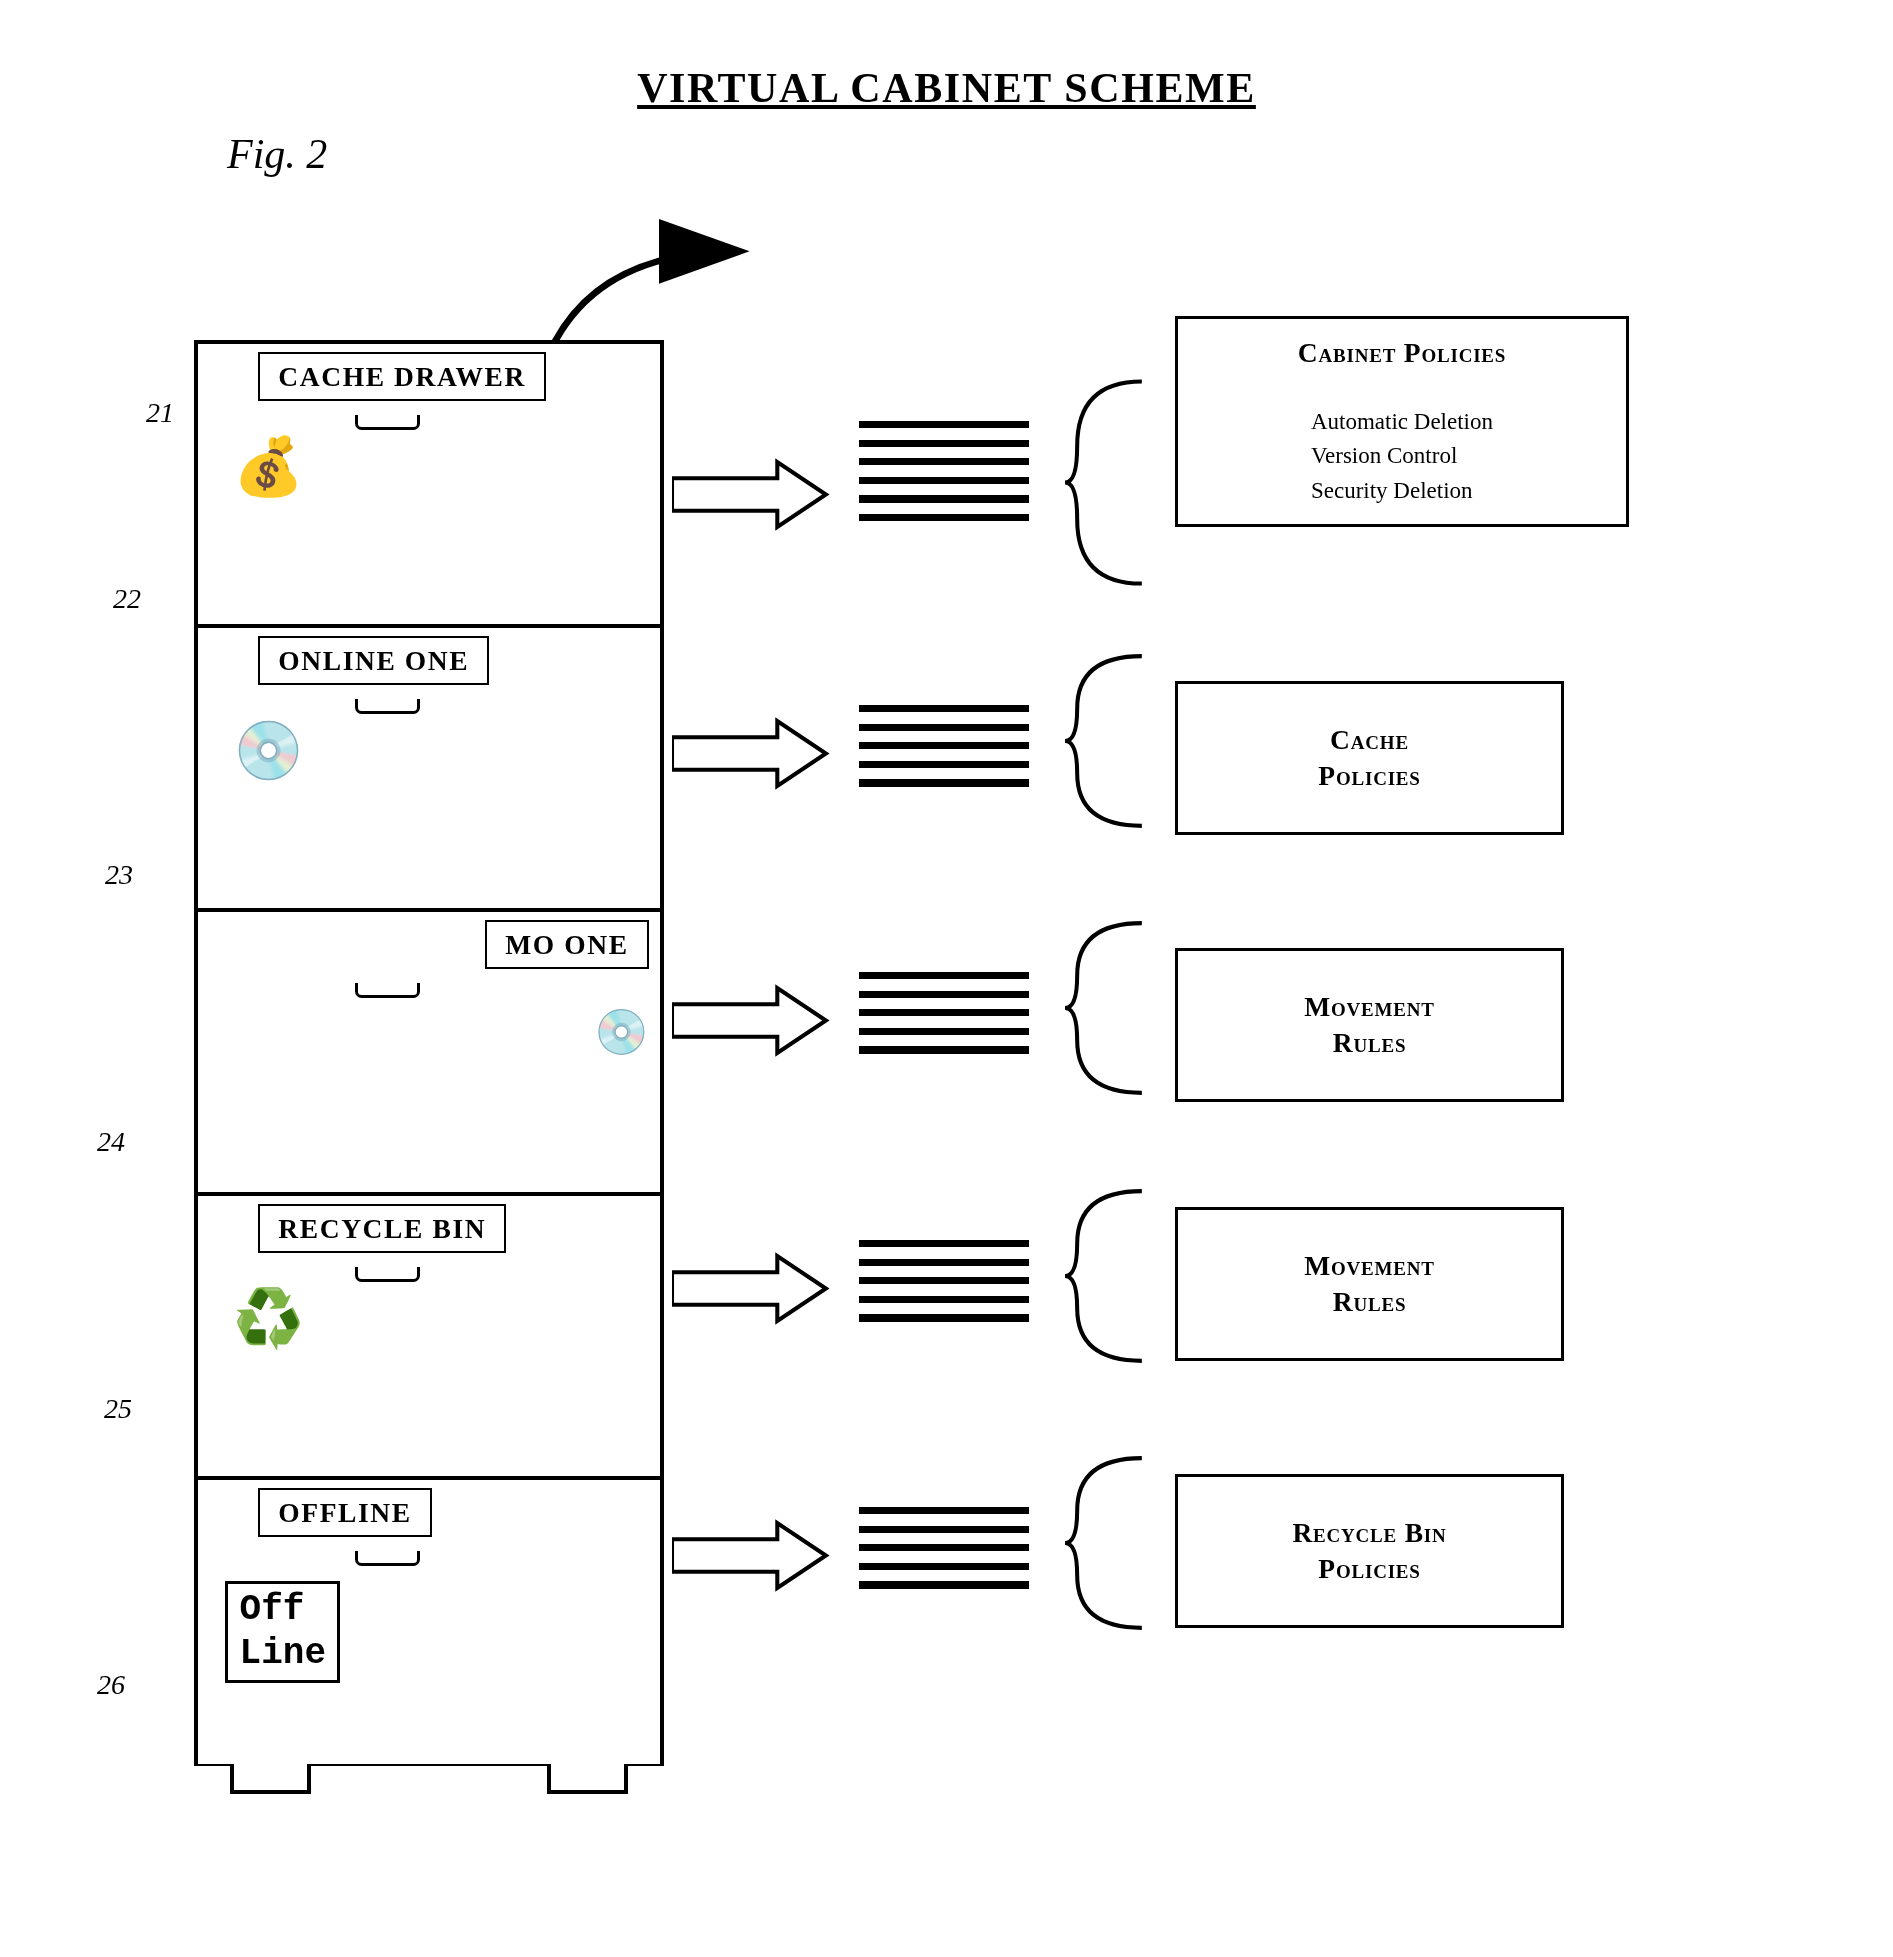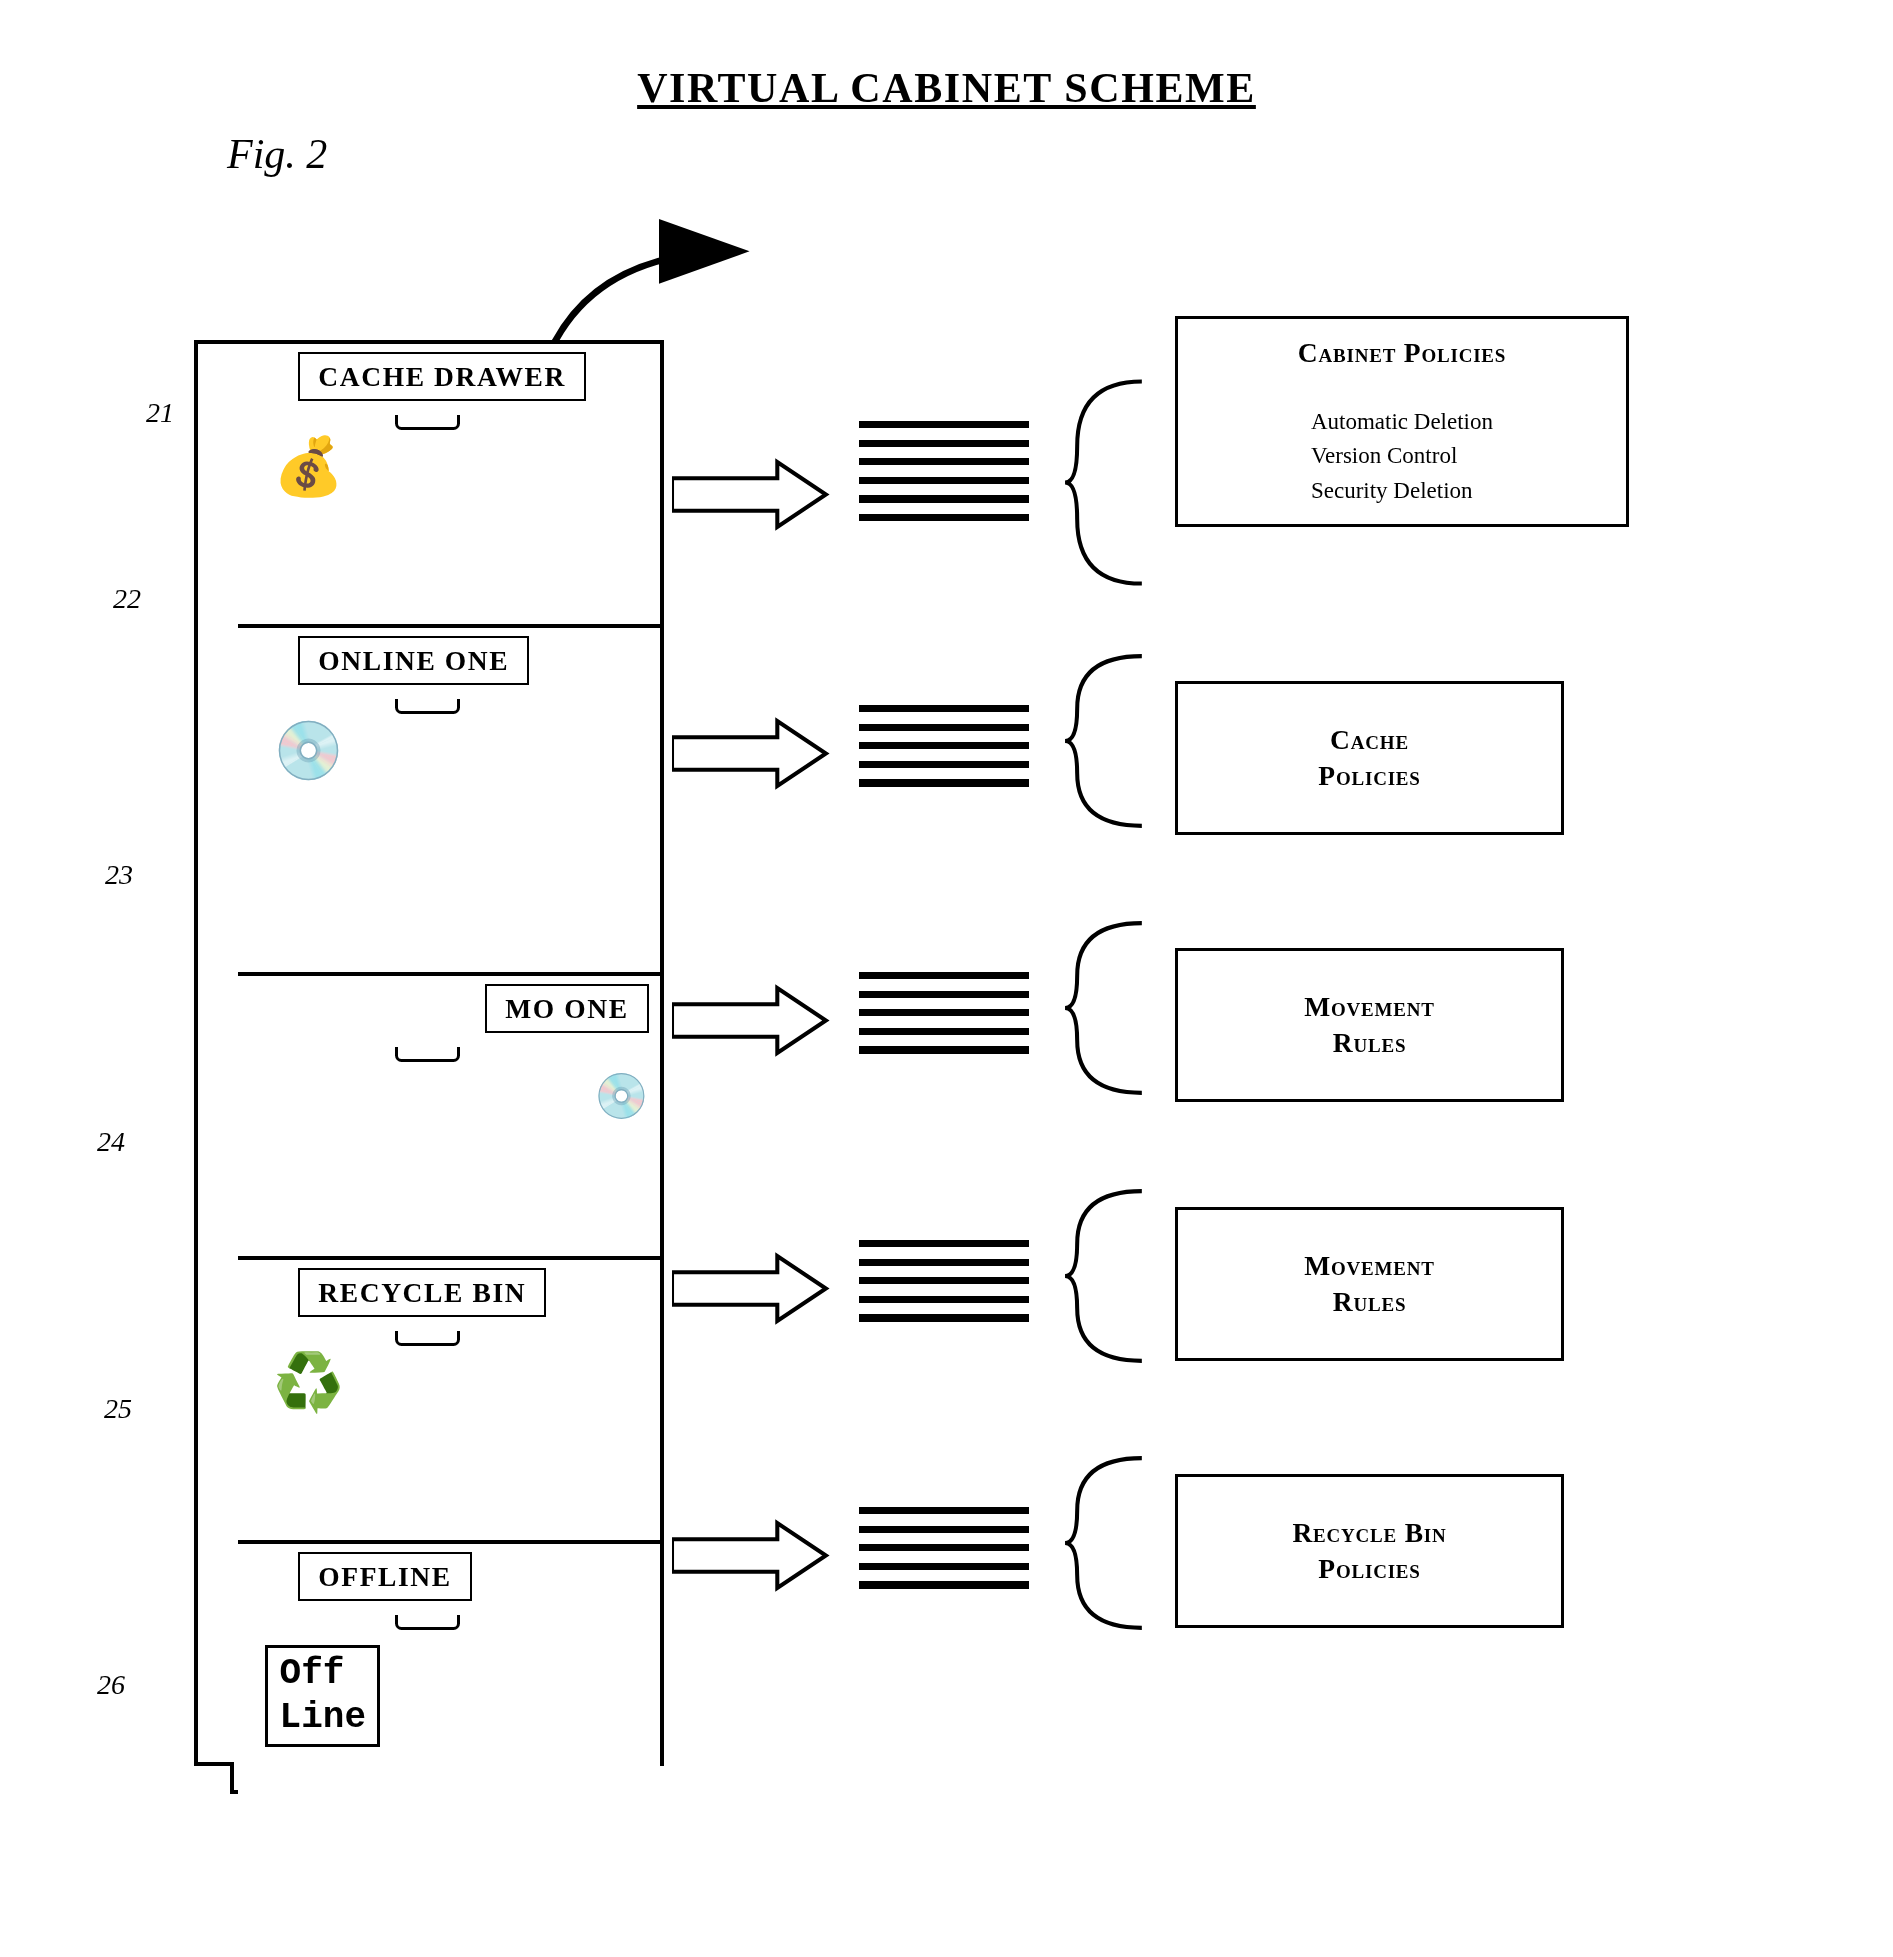--- a/index.html
+++ b/index.html
@@ -31,21 +31,20 @@
 
     
     .cabinet {
       position: absolute;
       top: 340px;
       left: 194px;
       width: 470px;
       height: 1426px;
       border: 4.9px solid #000;
       background: #fff;
-      padding-left: 40px;
     }
 
     
     .cabinet-foot-left {
       position: absolute;
       bottom: -32px;
       left: 32px;
       width: 81px;
       height: 32px;
       border: 4px solid #000;
@@ -178,21 +177,21 @@
 
   <div class="cabinet-foot-left"></div>
   <div class="cabinet-foot-right"></div>
 
   <div class="drawer" style="height:284px;">
     <div class="drawer-label-box">CACHE DRAWER</div>
     <div class="drawer-handle"></div>
     <span class="drawer-icon">💰</span>
   </div>
 
-  <div class="drawer" style="height:348px;">
+  <div class="drawer" style="height:284px;">
     <div class="drawer-label-box">ONLINE ONE</div>
     <div class="drawer-handle"></div>
     <span class="drawer-icon">💿</span>
   </div>
 
   <div class="drawer" style="height:284px;text-align:right;">
     <div class="drawer-label-box">MO ONE</div>
     <div class="drawer-handle"></div>
     <span style="font-size:44px; display:block; margin-left:8px;">💿</span>
   </div>

